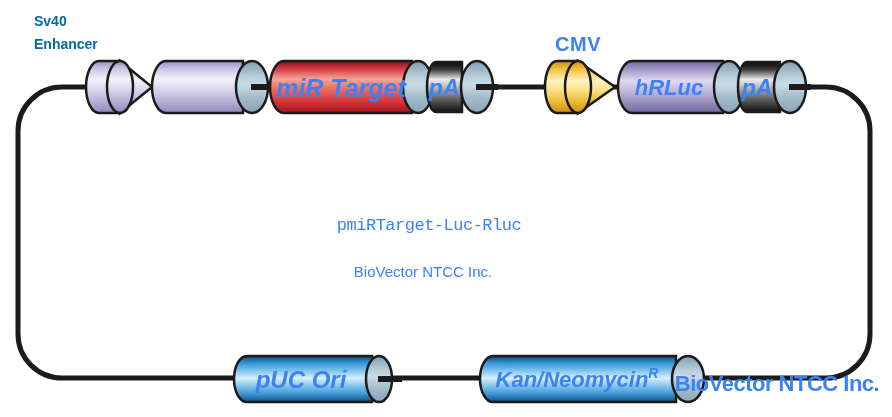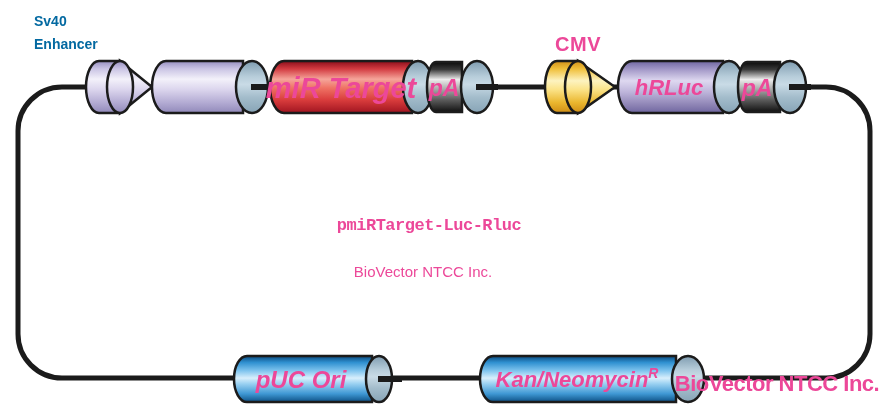--- a/index.html
+++ b/index.html
@@ -7,46 +7,46 @@
     position:relative;
     width:892px;height:417px;
     background:#ffffff;
     overflow:hidden;
     font-family:"Liberation Sans",sans-serif;
   }
   #diagram-svg{position:absolute;left:0;top:0;}
   .lbl{
     position:absolute;
     transform:translate(-50%,-50%);
-    color:#ec4899;
+    color:#3b82f6;
     white-space:nowrap;
     font-family:"Liberation Sans",sans-serif;
   }
   .gene{font-weight:bold;font-style:italic;}
   .annot{font-weight:bold;font-style:normal;}
   .lbl-sv40{
     position:absolute;left:34px;top:10px;
     transform:none;
     font-weight:bold;font-size:14px;line-height:23px;
     color:#0369a1;white-space:pre-line;
   }
   .lbl-cmv{left:578px;top:44px;font-size:20px;letter-spacing:0.5px;}
   .lbl-hluc{left:200px;top:88px;font-size:25px;}
-  .lbl-mir{left:341px;top:88px;font-size:29px;}
+  .lbl-mir{left:341px;top:88px;font-size:25px;}
   .lbl-pa1{left:444px;top:88px;font-size:23px;}
   .lbl-hrluc{left:669px;top:88px;font-size:22px;}
   .lbl-pa2{left:757px;top:88px;font-size:23px;}
   .lbl-puc{left:301px;top:380px;font-size:24px;}
   .lbl-kan{left:577px;top:379px;font-size:22px;}
   .lbl-kan sup{font-size:14px;font-weight:bold;}
   .lbl-title{
     left:429px;top:225px;
     font-family:"Liberation Mono",monospace;
     font-size:17px;letter-spacing:-0.5px;
-    font-weight:bold;font-style:normal;
+    font-weight:normal;font-style:normal;
   }
   .lbl-subtitle{
     left:423px;top:271px;
     font-size:15px;font-weight:normal;font-style:normal;
   }
   .lbl-watermark{
     left:777px;top:384px;
     font-size:22px;font-weight:bold;font-style:normal;
     letter-spacing:-0.5px;
   }

